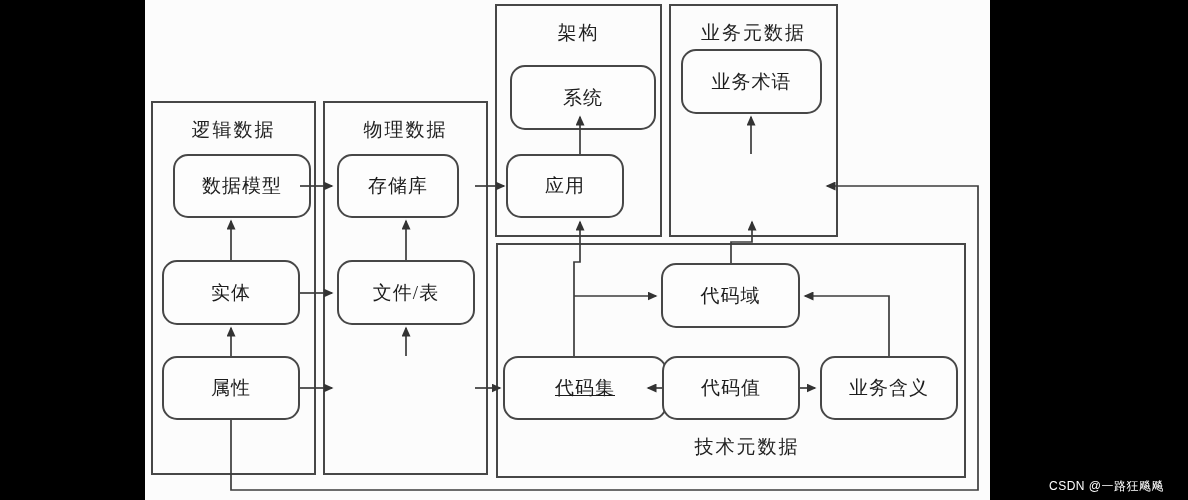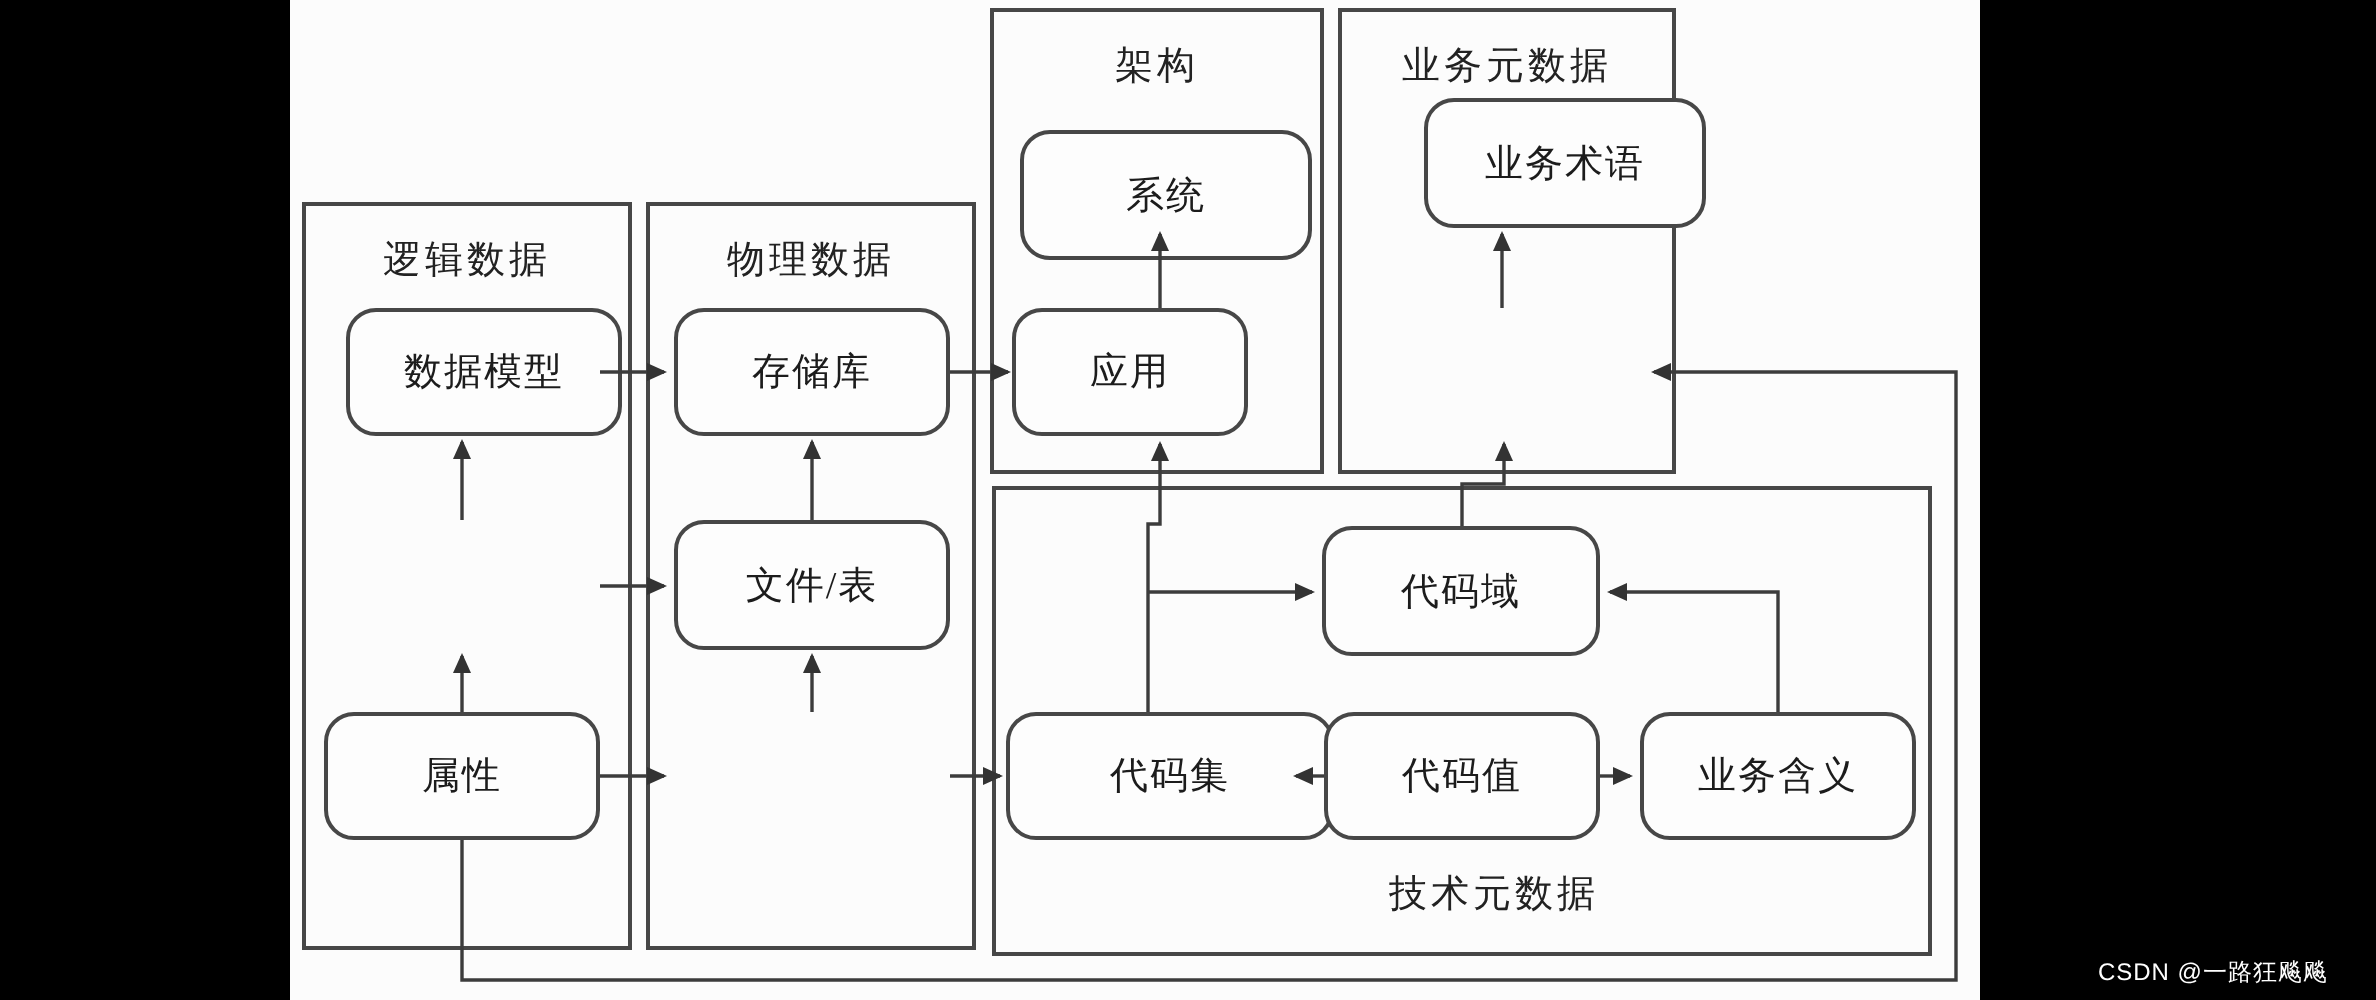--- a/index.html
+++ b/index.html
@@ -24,29 +24,29 @@
   .t-bottom{bottom:16px;padding-left:32px;}
   .node{
     position:absolute;box-sizing:border-box;
     border:2px solid #474747;border-radius:15px;background:#fdfdfd;
     display:flex;align-items:center;justify-content:center;
     font-size:19px;color:#1c1c1c;letter-spacing:1px;white-space:nowrap;
   }
   .n-data_model        {left:162px;top:154px;width:138px;height:64px;margin-left:11px;}
   .n-entity            {left:162px;top:260px;width:138px;height:65px;}
   .n-attribute         {left:162px;top:356px;width:138px;height:64px;}
-  .n-repository        {left:337px;top:154px;width:138px;height:64px;}
+  .n-repository        {left:337px;top:154px;width:122px;height:64px;}
   .n-file_table        {left:337px;top:260px;width:138px;height:65px;}
   .n-column_field      {left:337px;top:356px;width:138px;height:64px;}
   .n-system            {left:510px;top:65px; width:146px;height:65px;}
   .n-application       {left:506px;top:154px;width:118px;height:64px;}
-  .n-business_term     {left:681px;top:49px; width:141px;height:65px;margin-left:31px;}
+  .n-business_term     {left:681px;top:49px; width:141px;height:65px;}
   .n-data_classification{left:681px;top:154px;width:141px;height:64px;}
   .n-code_domain       {left:661px;top:263px;width:139px;height:65px;}
-  .n-code_set          {left:503px;top:356px;width:164px;height:64px;}
+  .n-code_set          {left:503px;top:356px;width:164px;height:64px;text-decoration:underline;}
   .n-code_value        {left:662px;top:356px;width:138px;height:64px;}
   .n-business_meaning  {left:820px;top:356px;width:138px;height:64px;}
   svg.wires{position:absolute;left:0;top:0;width:1188px;height:500px;pointer-events:none;}
   svg.wires polyline, svg.wires line{fill:none;stroke:#3c3c3c;stroke-width:1.7;}
   .watermark{
     position:absolute;right:24px;bottom:5px;
     font-family:"Liberation Sans","DejaVu Sans",sans-serif;
     font-size:12px;color:#ffffff;letter-spacing:0.5px;
   }
 </style>
@@ -67,20 +67,21 @@
     <span class="group-title t-top">架构</span>
   </div>
   <div class="group g-businessmeta">
     <span class="group-title t-top">业务元数据</span>
   </div>
   <div class="group g-technicalmeta">
     <span class="group-title t-bottom">技术元数据</span>
   </div>
 
   <div class="node n-data_model">数据模型</div>
+  <div class="node n-entity">实体</div>
   <div class="node n-attribute">属性</div>
   <div class="node n-repository">存储库</div>
   <div class="node n-file_table">文件/表</div>
   <div class="node n-system">系统</div>
   <div class="node n-application">应用</div>
   <div class="node n-business_term">业务术语</div>
   <div class="node n-code_domain">代码域</div>
   <div class="node n-code_set">代码集</div>
   <div class="node n-code_value">代码值</div>
   <div class="node n-business_meaning">业务含义</div>

